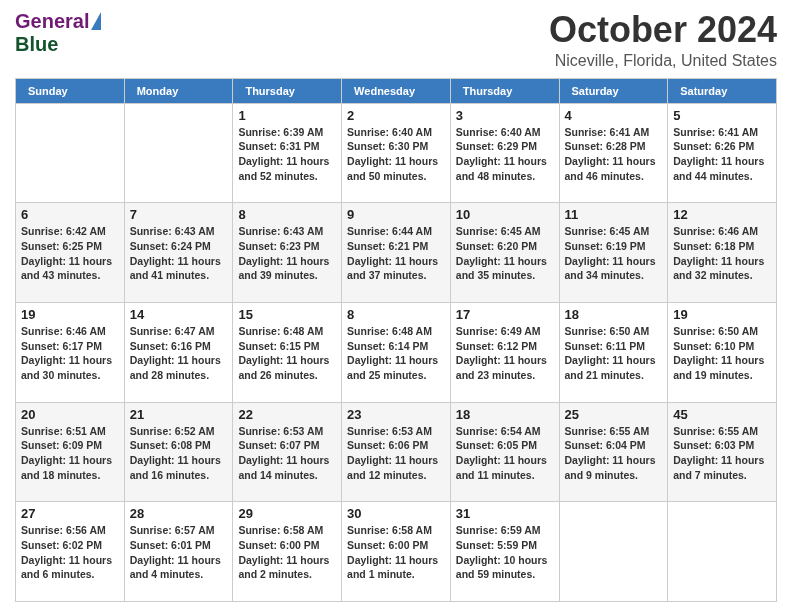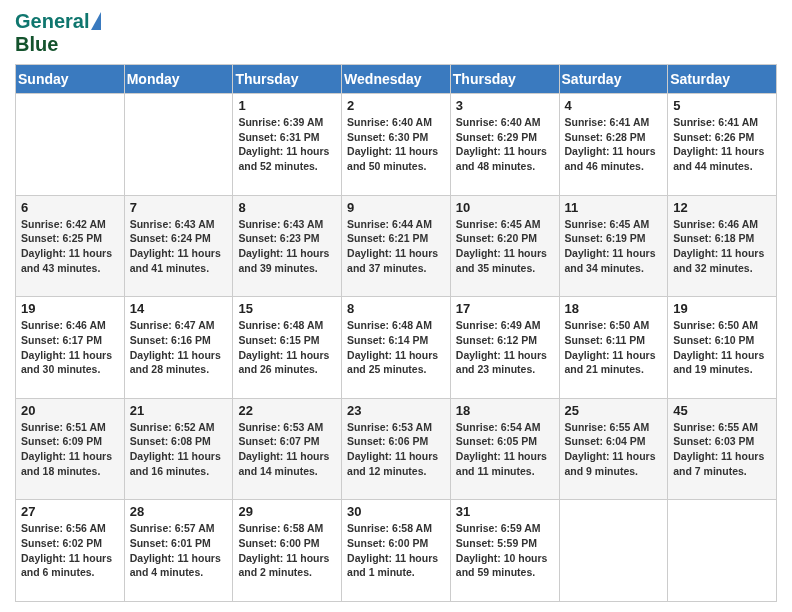--- a/index.html
+++ b/index.html
@@ -29,21 +29,21 @@
       flex-direction: column;
       align-items: flex-start;
     }
     .logo-text {
       display: flex;
       align-items: center;
     }
     .logo-general {
       font-size: 20px;
       font-weight: bold;
-      color: #0f766e;
+      color: #701a75;
     }
     .logo-blue {
       font-size: 20px;
       font-weight: bold;
       color: #14532d;
     }
     .logo-triangle {
       width: 0;
       height: 0;
       border-left: 10px solid transparent;
@@ -66,23 +66,23 @@
       margin-top: 2px;
     }
     .calendar {
       width: 100%;
       border-collapse: collapse;
       flex: 1;
     }
     .calendar thead tr th {
       background-color: #3a7abf;
       color: #fff;
-      font-size: 14px;
-      font-weight: bold;
-      padding: 6px 2px;
+      font-size: 11px;
+      font-weight: bold;
+      padding: 6px 12px;
       text-align: left;
       border: 1px solid #ccc;
     }
     .calendar tbody tr td {
       border: 1px solid #ccc;
       vertical-align: top;
       padding: 4px 5px;
       width: calc(100% / 7);
       background: #fff;
       min-height: 80px;
@@ -112,20 +112,24 @@
 
 <div class="page">
   <div class="header">
     <div class="logo">
       <div class="logo-text">
         <span class="logo-general">General</span>
         <div class="logo-triangle"></div>
       </div>
       <span class="logo-blue">Blue</span>
     </div>
+    <div class="title-area">
+      <div class="main-title">October 2024</div>
+      <div class="subtitle">Niceville, Florida, United States</div>
+    </div>
   </div>
 
   <table class="calendar">
     <thead>
       <tr>
       <th>Sunday</th>
           <th>Monday</th>
           <th>Thursday</th>
           <th>Wednesday</th>
           <th>Thursday</th>

